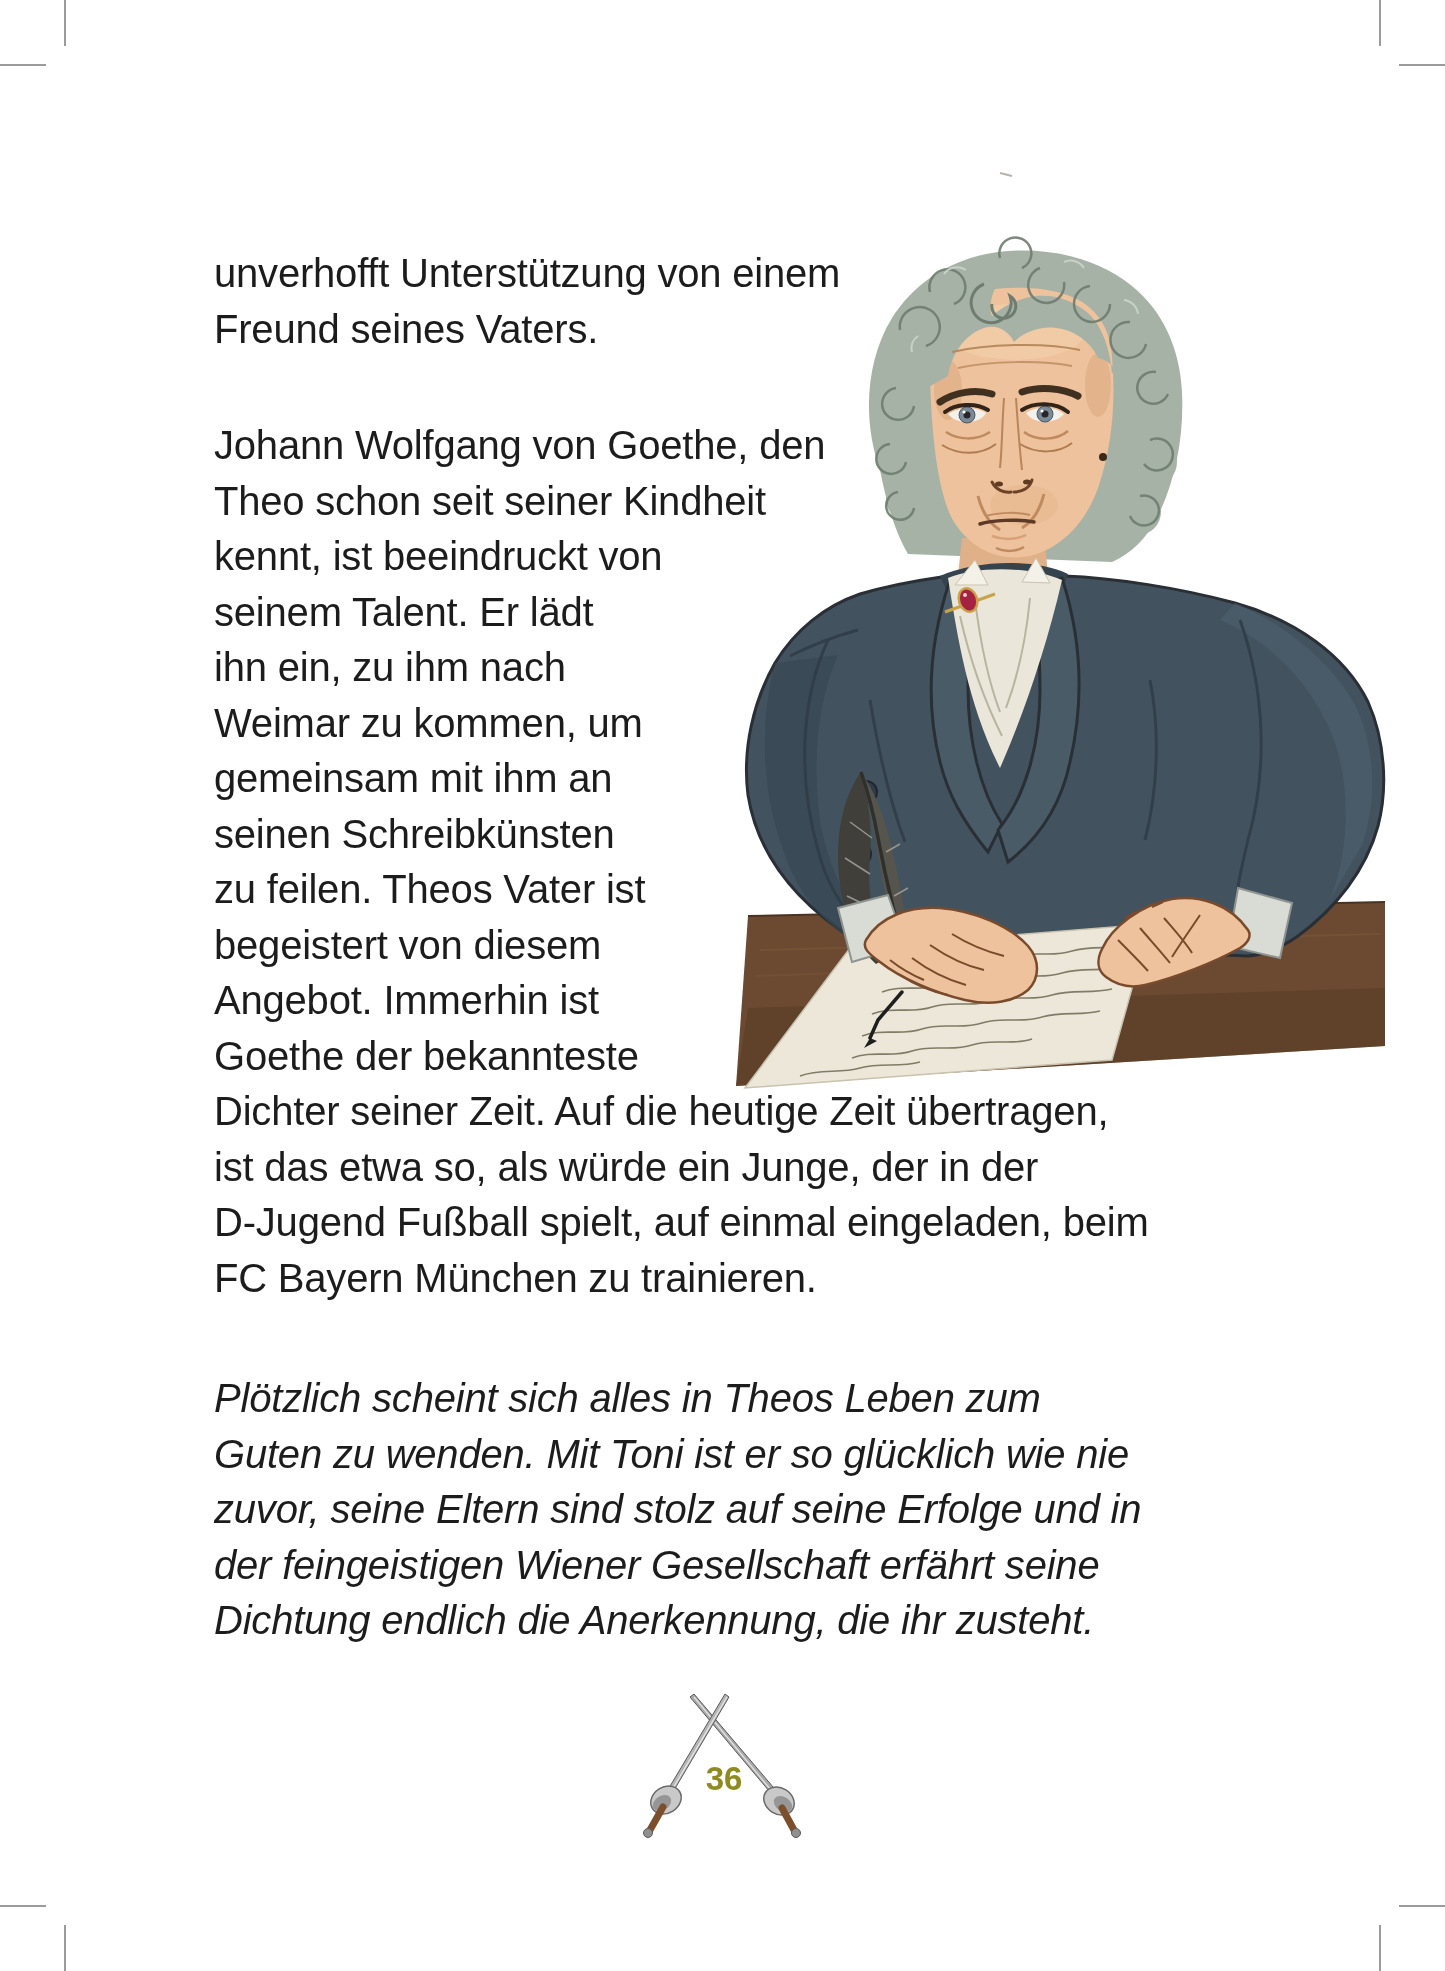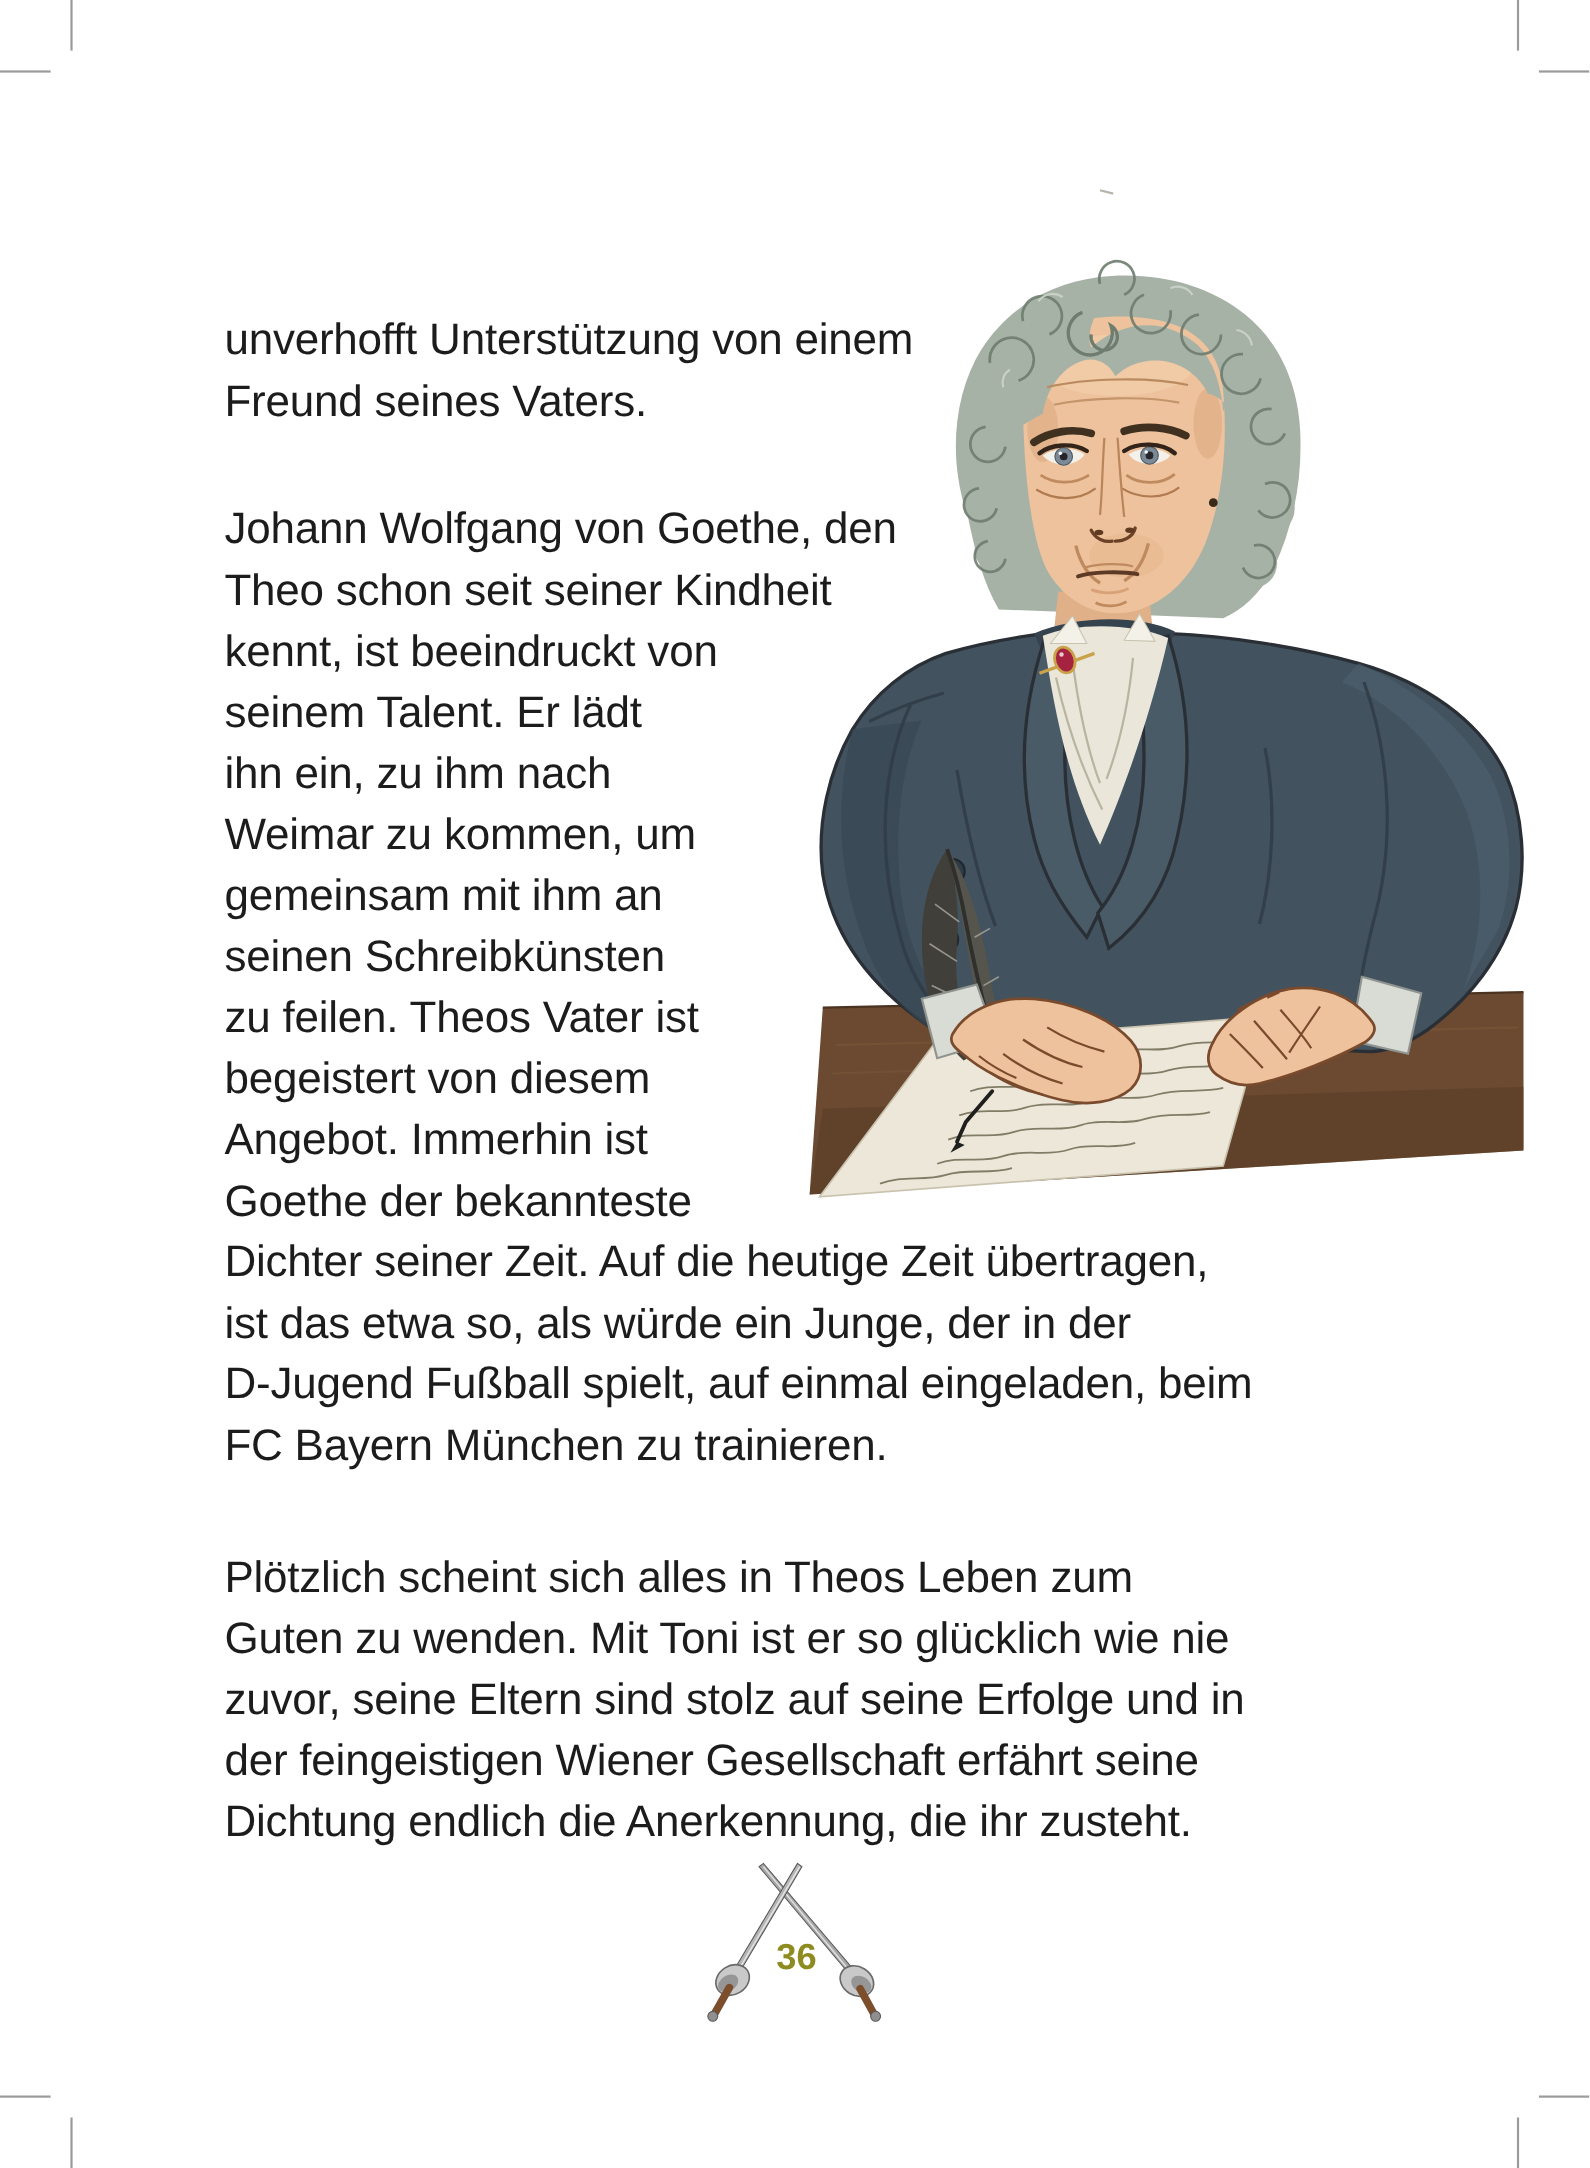--- a/index.html
+++ b/index.html
@@ -2,27 +2,27 @@
 <html><head>
 <meta charset="utf-8">
 <style>
   html,body{margin:0;padding:0;}
   body{
     width:1445px;height:1971px;position:relative;background:#ffffff;
     font-family:"Liberation Sans", sans-serif;overflow:hidden;
   }
   .cropmark{position:absolute;background:#9b9b9b;}
   .para{
-    position:absolute;left:204px;width:1000px;
+    position:absolute;left:214px;width:1000px;
     font-size:40px;line-height:55.5px;letter-spacing:-0.2px;
-    color:#1c1c1c;white-space:pre-line;margin-top:36px;
+    color:#1c1c1c;white-space:pre-line;
   }
   #para-1{top:246px;}
   #para-2{top:418px;}
-  #para-3{top:1371px;}
+  #para-3{top:1371px;font-style:italic;}
   #goethe-illustration{position:absolute;left:600px;top:170px;width:800px;height:930px;}
   #footer-ornament{position:absolute;left:638px;top:1678px;width:174px;height:166px;}
   .pagenum-text{font-family:"Liberation Sans", sans-serif;font-weight:bold;}
 </style>
 </head>
 <body>
 
 <div class="cropmark" style="left:64px;top:0;width:2px;height:46px;"></div>
 <div class="cropmark" style="left:0;top:64px;width:46px;height:2px;"></div>
 <div class="cropmark" style="left:1379px;top:0;width:2px;height:46px;"></div>

